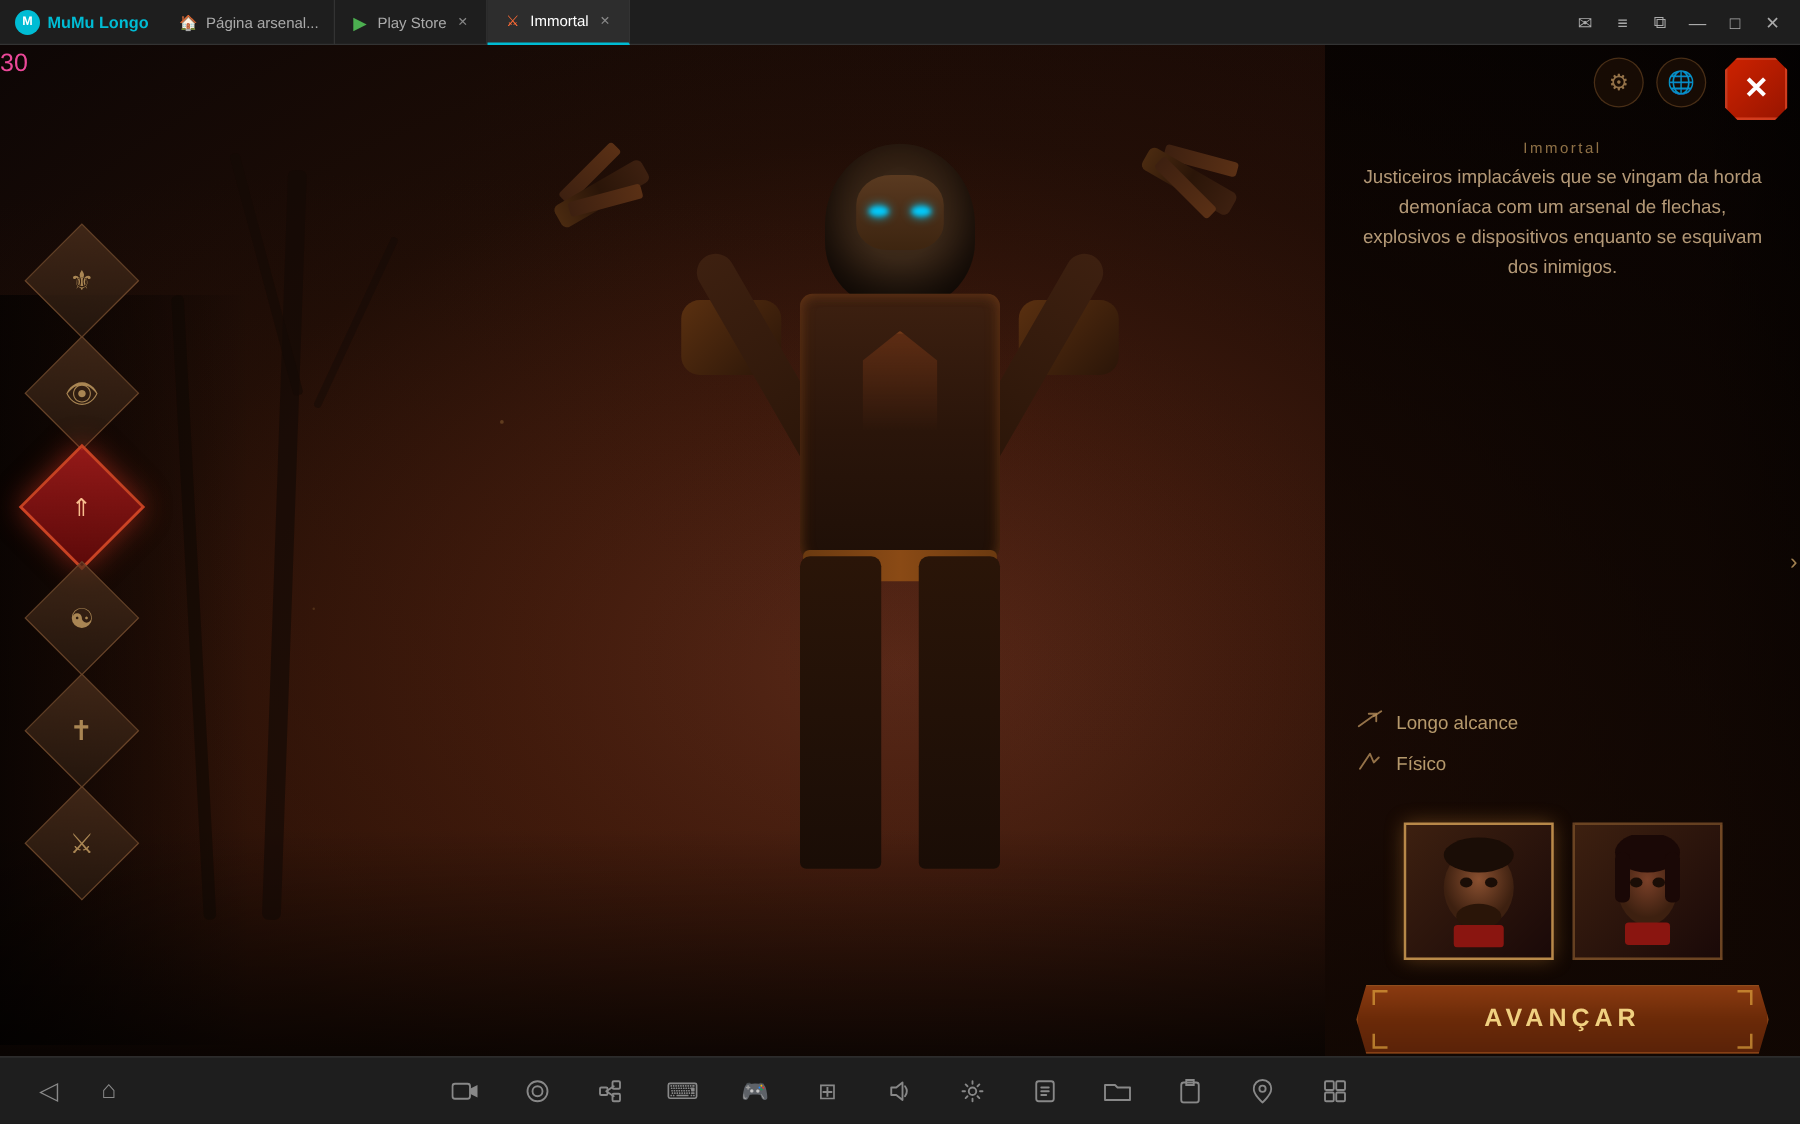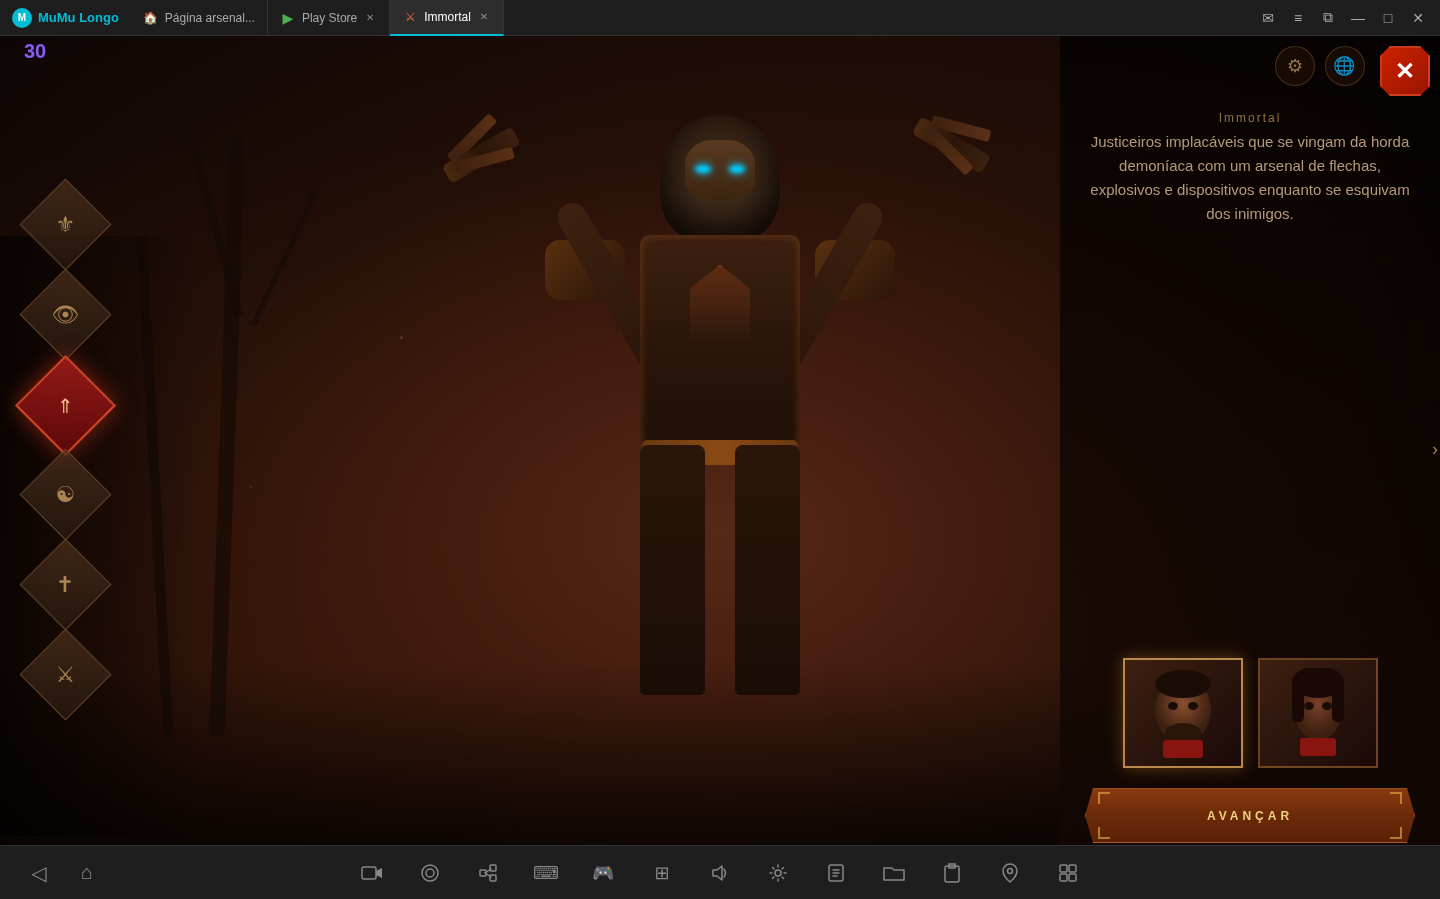--- a/index.html
+++ b/index.html
@@ -88,24 +88,24 @@
       font-size: 14px;
       cursor: pointer;
       border-radius: 3px;
     }
 
     
     #fps-counter {
       position: absolute;
       top: 36px;
       left: 0;
-      color: #8b5cf6;
+      color: #ec4899;
       font-size: 20px;
-      font-weight: bold;
-      padding: 4px 24px;
+      font-weight: normal;
+      padding: 4px 0;
       z-index: 90;
     }
 
     
     #game-area {
       position: absolute;
       top: 36px;
       left: 0;
       width: 1440px;
       height: 827px;
@@ -463,21 +463,21 @@
       cursor: pointer;
     }
 
     
     #advance-btn {
       width: 100%;
       height: 55px;
       background: linear-gradient(180deg, #8a3a10 0%, #6b2a08 50%, #5a2208 100%);
       border: 1px solid rgba(200,120,50,0.5);
       color: #f0d080;
-      font-size: 12px;
+      font-size: 20px;
       font-weight: bold;
       letter-spacing: 4px;
       cursor: pointer;
       position: relative;
       clip-path: polygon(8px 0%, calc(100% - 8px) 0%, 100% 50%, calc(100% - 8px) 100%, 8px 100%, 0% 50%);
       display: flex;
       align-items: center;
       justify-content: center;
       text-transform: uppercase;
     }
@@ -724,20 +724,39 @@
       <span>✕</span>
     </div>
 
     <div style="height: 55px;"></div>
 
     <div id="paused-label">Immortal</div>
 
 
     <div id="class-description">Justiceiros implacáveis que se vingam da horda demoníaca com um arsenal de flechas, explosivos e dispositivos enquanto se esquivam dos inimigos.</div>
 
+    <div id="class-stats">
+      <div class="stat-row">
+        <span class="stat-icon">
+          <svg width="22" height="18" viewBox="0 0 22 18" fill="none">
+            <path d="M2 14 L16 4 M16 4 L10 4 M16 4 L16 10" stroke="rgba(180,140,90,0.8)" stroke-width="1.5" stroke-linecap="round"></path>
+            <path d="M14 6 L20 2" stroke="rgba(180,140,90,0.8)" stroke-width="1.5" stroke-linecap="round"></path>
+          </svg>
+        </span>
+        <span>Longo alcance</span>
+      </div>
+      <div class="stat-row">
+        <span class="stat-icon">
+          <svg width="22" height="18" viewBox="0 0 22 18" fill="none">
+            <path d="M3 15 L11 3 L14 10 L18 6" stroke="rgba(180,140,90,0.8)" stroke-width="1.5" stroke-linecap="round" stroke-linejoin="round"></path>
+          </svg>
+        </span>
+        <span>Físico</span>
+      </div>
+    </div>
 
     <div id="portraits">
       <div class="portrait portrait-male selected">
 
         <svg width="80" height="90" viewBox="0 0 80 90">
           <defs>
             <radialGradient id="skin-m" cx="50%" cy="40%" r="50%">
               <stop offset="0%" stop-color="#8a5030"></stop>
               <stop offset="100%" stop-color="#3d2010"></stop>
             </radialGradient>

